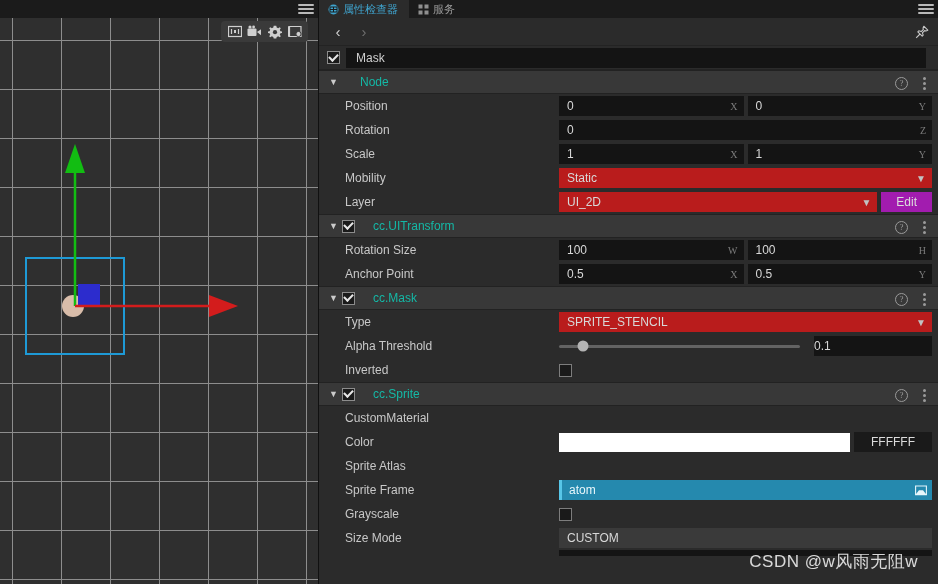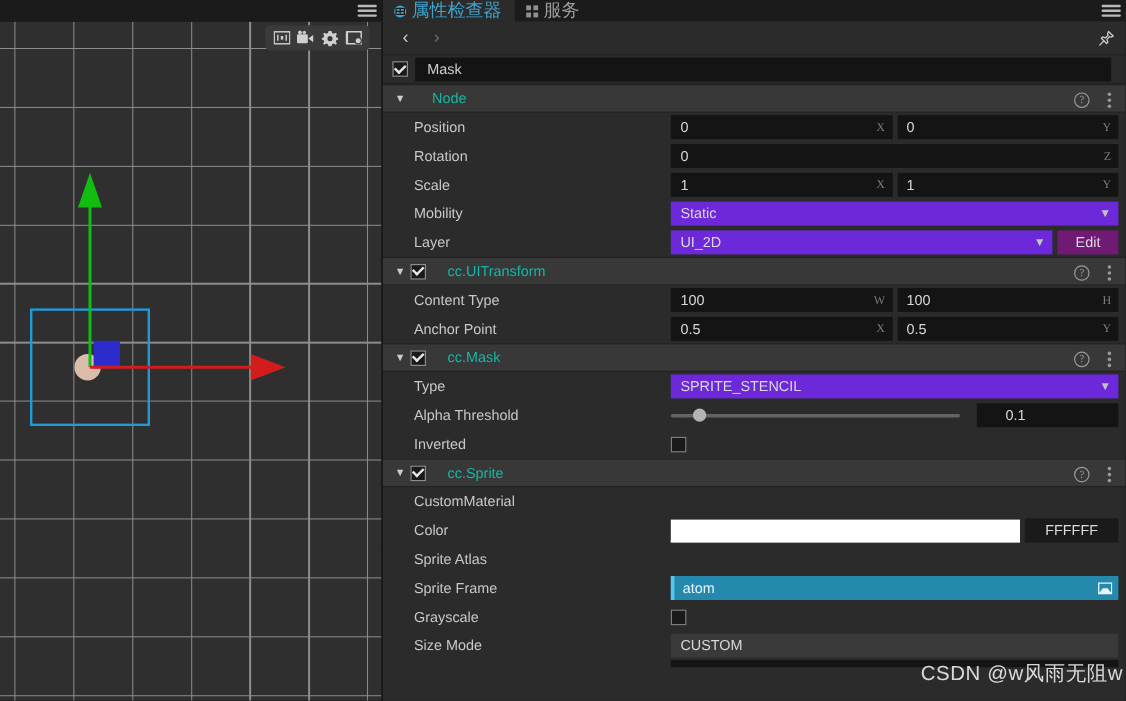--- a/index.html
+++ b/index.html
@@ -94,21 +94,21 @@
   
   #tabstrip {
     height: 18px; min-height: 18px;
     background: #1b1b1b;
     display: flex; align-items: stretch;
     position: relative;
   }
   .tab {
     display: flex; align-items: center; gap: 4px;
     padding: 0 11px 0 9px;
-    font-size: 15px;
+    font-size: 11px;
     color: #9a9a9a;
     cursor: pointer;
     position: relative;
   }
   .tab.active { background: #2b2b2b; color: #3fa3cd; }
   .tab .tlabel { line-height: 18px; }
   .tab-icon { width: 11px; height: 11px; display: flex; align-items: center; justify-content: center; }
   #tabstrip-menu {
     position: absolute; right: 4px; top: 2px;
     width: 16px; height: 14px;
@@ -238,49 +238,49 @@
     flex: 1 1 0;
     min-width: 0;
     cursor: text;
   }
   .num-field .val { font-size: 12px; color: #d8d8d8; flex: 1 1 auto; }
   .num-field .axis { font-size: 10px; color: #7c7c7c; font-family: "Liberation Serif", serif; }
 
   
   .sel-field {
     height: 20px;
-    background: #6d28d9;
+    background: #b91c1c;
     display: flex; align-items: center;
     padding: 0 6px 0 8px;
     flex: 1 1 auto;
     cursor: pointer;
   }
   .sel-field .val { font-size: 12px; color: #d8d8d8; flex: 1 1 auto; }
   .sel-field .chev { color: #c2c2c2; font-size: 10px; }
   .edit-btn {
     height: 20px; min-width: 34px;
-    background: #701a75;
+    background: #a21caf;
     display: flex; align-items: center; justify-content: center;
     font-size: 12px; color: #dcdcdc;
     padding: 0 15px; cursor: pointer;
   }
 
   
   .slider-wrap { flex: 1 1 auto; display: flex; align-items: center; height: 20px; padding-right: 10px; }
   .slider-track { position: relative; width: 100%; height: 3px; background: #636363; border-radius: 2px; }
   .slider-knob {
     position: absolute; top: 50%; left: 10%;
     width: 11px; height: 11px; border-radius: 50%;
     background: #b4b4b4; transform: translate(-50%,-50%);
     cursor: pointer;
   }
   .slider-num {
     width: 118px; flex: 0 0 118px; height: 20px;
     background: #141414; display: flex; align-items: center;
-    padding-left: 24px; font-size: 12px; color: #d8d8d8;
+    padding-left: 0; font-size: 12px; color: #d8d8d8;
   }
 
   
   .asset-field {
     height: 20px;
     background: #232323;
     border-left: 3px solid #1e9ad6;
     display: flex; align-items: center;
     padding: 0 5px 0 7px;
     flex: 1 1 auto;
@@ -310,21 +310,21 @@
     height: 20px; flex: 1 1 auto;
     background: #3a3a3a;
     display: flex; align-items: center;
     padding-left: 8px;
     font-size: 12px; color: #d8d8d8;
     cursor: pointer;
   }
 
   
   #watermark {
-    position: absolute; right: 2px; bottom: 11px;
+    position: absolute; right: 20px; bottom: 11px;
     font-size: 17px; color: #e8e8e8;
     opacity: 0.92;
     pointer-events: none;
     z-index: 30;
     letter-spacing: 0.5px;
     white-space: nowrap;
   }
   
   #clipped-row { height: 8px; background: #2b2b2b; }
   #clipped-row .inner { margin-left: 240px; height: 6px; background: #141414; margin-right: 6px; }
@@ -522,21 +522,21 @@
           <span class="help-icon">?</span>
           <span class="kebab">
               <i></i>
               <i></i>
               <i></i>
             </span>
         </span>
       </div>
 
       <div class="prop-row">
-        <div class="prop-label">Content Type</div>
+        <div class="prop-label">Rotation Size</div>
         <div class="prop-ctrl">
           <div class="num-field">
             <span class="val">100</span>
             <span class="axis">W</span>
           </div>
           <div class="num-field">
             <span class="val">100</span>
             <span class="axis">H</span>
           </div>
         </div>

